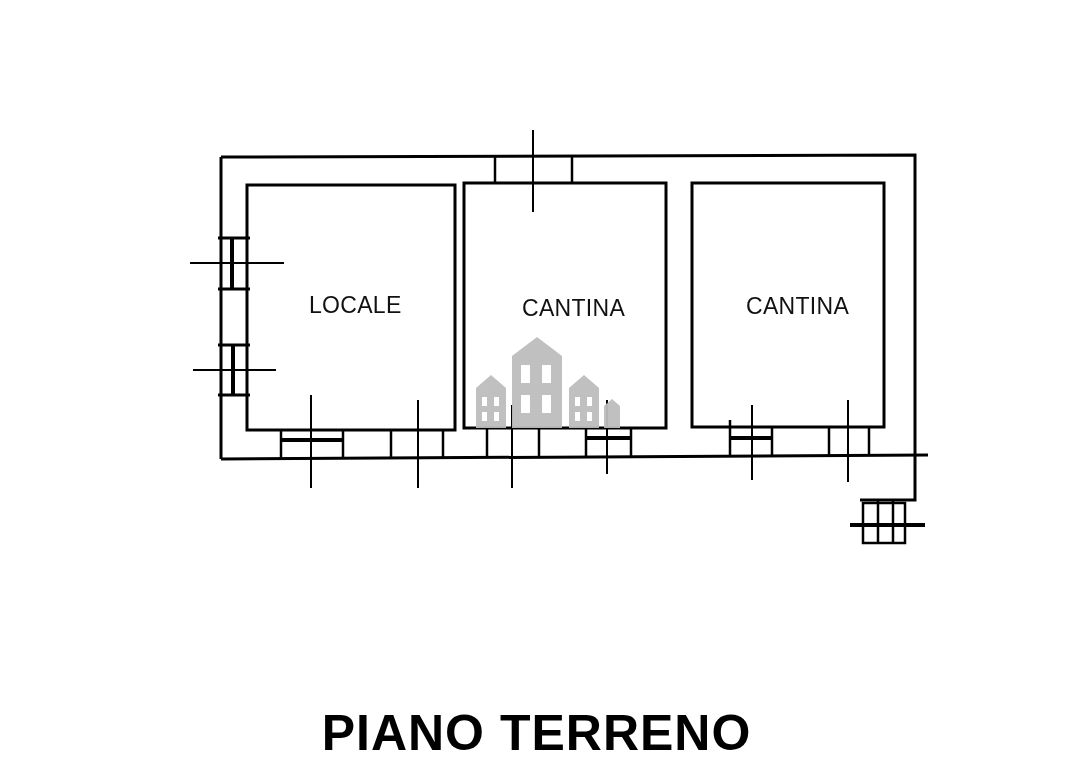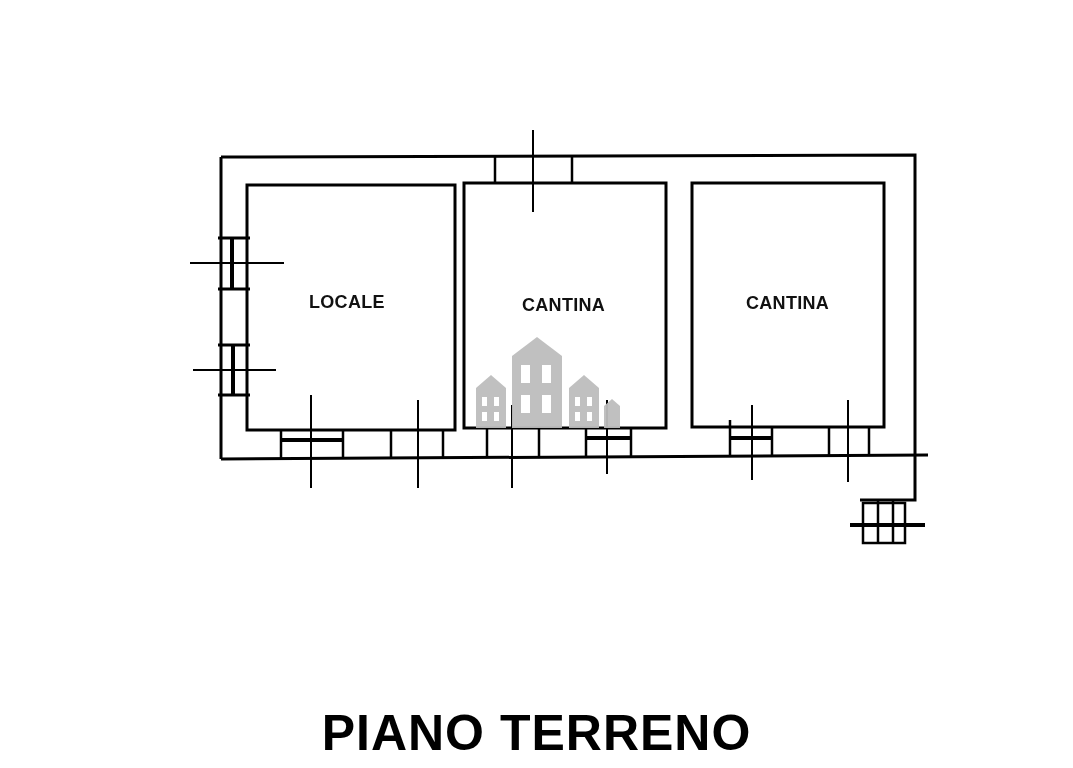--- a/index.html
+++ b/index.html
@@ -1,19 +1,19 @@
 <!DOCTYPE html>
 <html><head>
 <meta charset="utf-8">
 <style>
   html, body { margin:0; padding:0; background:#ffffff; }
   body { width:1073px; height:768px; position:relative; overflow:hidden;
          font-family:"Liberation Sans", sans-serif; }
   #plan { position:absolute; left:0; top:0; width:1073px; height:768px; }
-  .room-label { position:absolute; font-weight:bold; font-size:18px; color:#111;
+  .room-label { position:absolute; font-weight:normal; font-size:23px; color:#111;
                 font-family:"Liberation Sans", sans-serif; letter-spacing:0.3px; }
   #floor-title { position:absolute; left:0; width:1073px; top:704px; text-align:center;
                  font-weight:bold; font-size:50px; color:#000; letter-spacing:1px;
                  font-family:"Liberation Sans", sans-serif; }
   .w { stroke:#000; fill:none; }
 </style>
 </head>
 <body>
 
 <svg id="plan" viewBox="0 0 1073 768" xmlns="http://www.w3.org/2000/svg">

